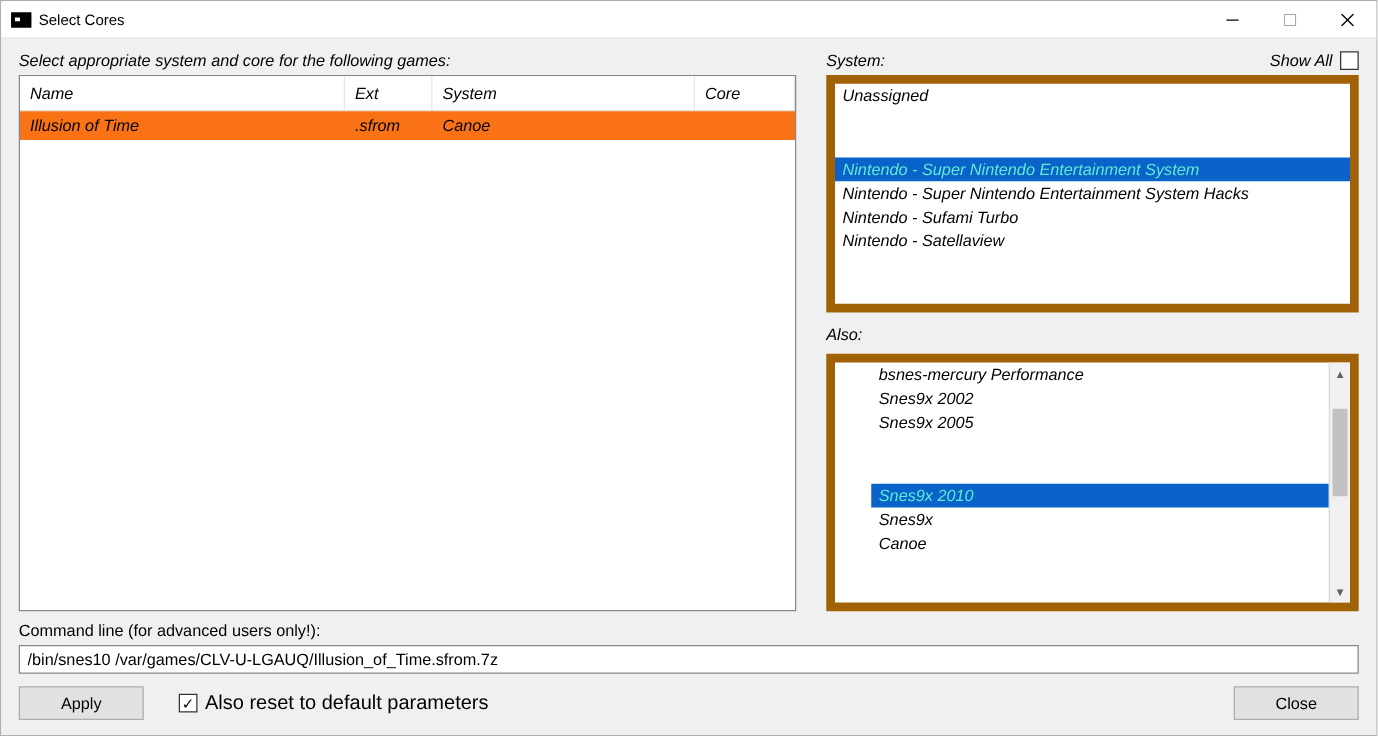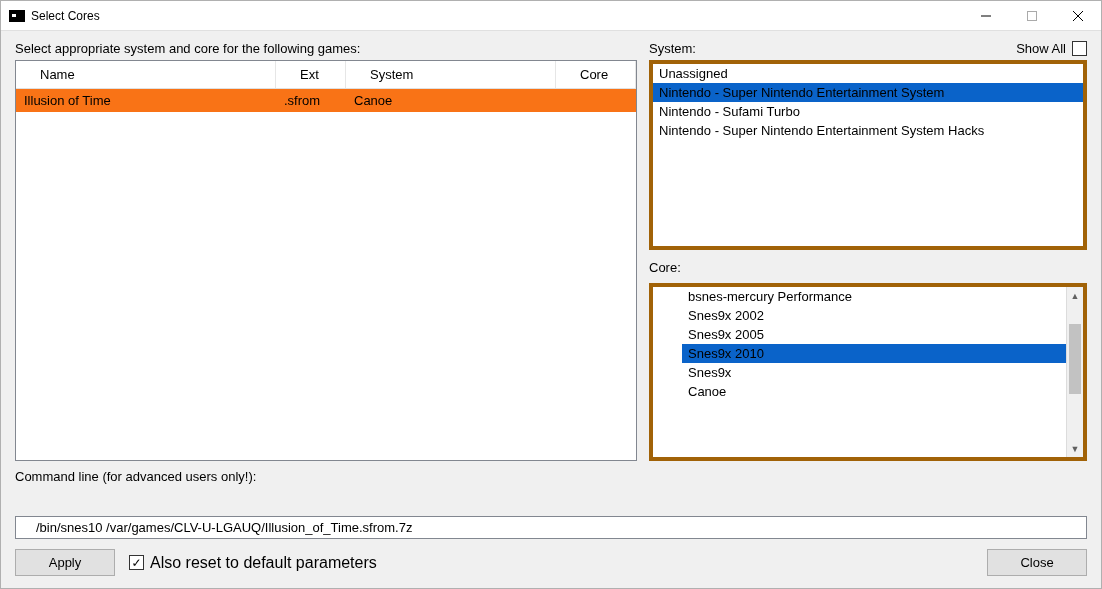--- a/index.html
+++ b/index.html
@@ -62,23 +62,24 @@
 
   .content {
     flex: 1;
     padding: 10px 14px 12px 14px;
     display: flex;
     flex-direction: column;
     background: #f0f0f0;
   }
   .upper {
     display: flex;
-    gap: 12px;
+    gap: 24px;
     flex: 1;
     min-height: 0;
+    font-style: italic;
   }
   .left-pane {
     flex: 1;
     display: flex;
     flex-direction: column;
   }
   .right-pane {
     width: 460px;
     display: flex;
     flex-direction: column;
@@ -118,57 +119,58 @@
     background: #fff;
     display: flex;
     flex-direction: column;
   }
   .tbl-head {
     display: flex;
     background: #fff;
     border-bottom: 1px solid #e0e0e0;
   }
   .tbl-head .th {
-    padding: 6px 24px;
+    padding: 6px 8px;
     font-size: 13px;
     border-right: 1px solid #e6e6e6;
     text-align: left;
   }
   .tbl-body { flex: 1; }
   .tbl-row { display: flex; }
   .tbl-row.sel { background: #f97316; }
   .tbl-row .td {
     padding: 4px 8px;
     font-size: 13px;
     white-space: nowrap;
     overflow: hidden;
     text-overflow: ellipsis;
   }
   .col-name { width: 260px; }
   .col-ext { width: 70px; }
   .col-system { width: 210px; flex: 1; }
   .col-core { width: 80px; }
 
   .listbox {
-    border: 4px solid #a16207;
+    border: 7px solid #a16207;
     background: #fff;
     overflow-y: auto;
     font-size: 13px;
     position: relative;
   }
   .system-list { height: 190px; }
   .core-list { flex: 1; margin-top: 4px; position: relative; padding-left: 29px; }
   .listbox .item {
     padding: 1px 6px;
     white-space: nowrap;
     line-height: 17px;
   }
   .listbox .item.sel {
     background: #0a63c9;
-    color: #000000;
+    color: #5eead4;
+    margin-top: 40px;
   }
   .fake-scroll {
     position: absolute;
     right: 0; top: 0; bottom: 0;
     width: 17px;
     background: #f0f0f0;
     border-left: 1px solid #dcdcdc;
     display: flex;
     flex-direction: column;
   }
@@ -186,30 +188,29 @@
     flex: 0 0 70px;
     margin-top: 20px;
   }
   .core-label-row { margin-top: 10px; }
 
   .cmd-row { margin-top: 8px; }
   .cmd-input {
     width: 100%;
     border: 1px solid #828790;
     background: #fff;
-    padding: 3px 20px;
+    padding: 3px 6px;
     font-size: 13px;
     font-family: inherit;
-    margin-top: 28px;
   }
   .bottom-row {
     display: flex;
     align-items: center;
     margin-top: 10px;
-    gap: 14px;
+    gap: 28px;
   }
   .btn {
     min-width: 100px;
     padding: 5px 16px;
     background: #e1e1e1;
     border: 1px solid #adadad;
     font-size: 13px;
     text-align: center;
     font-family: inherit;
   }
@@ -275,25 +276,26 @@
         <div class="pane-label pane-label-right">
           <span>System:</span>
           <span class="showall-group">
             <span>Show All</span>
             <span class="chk" id="showall-chk"></span>
           </span>
         </div>
         <div class="listbox system-list" id="system-list">
             <div class="item">Unassigned</div>
             <div class="item sel">Nintendo - Super Nintendo Entertainment System</div>
+            <div class="item">Nintendo - Super Nintendo Entertainment System Hacks</div>
             <div class="item">Nintendo - Sufami Turbo</div>
-            <div class="item">Nintendo - Super Nintendo Entertainment System Hacks</div>
+            <div class="item">Nintendo - Satellaview</div>
           </div>
 
-        <div class="pane-label core-label-row">Core:</div>
+        <div class="pane-label core-label-row">Also:</div>
         <div class="listbox core-list">
           <div id="core-list-inner">
               <div class="item">bsnes-mercury Performance</div>
               <div class="item">Snes9x 2002</div>
               <div class="item">Snes9x 2005</div>
               <div class="item sel">Snes9x 2010</div>
               <div class="item">Snes9x</div>
               <div class="item">Canoe</div>
             </div>
           <div class="fake-scroll">

